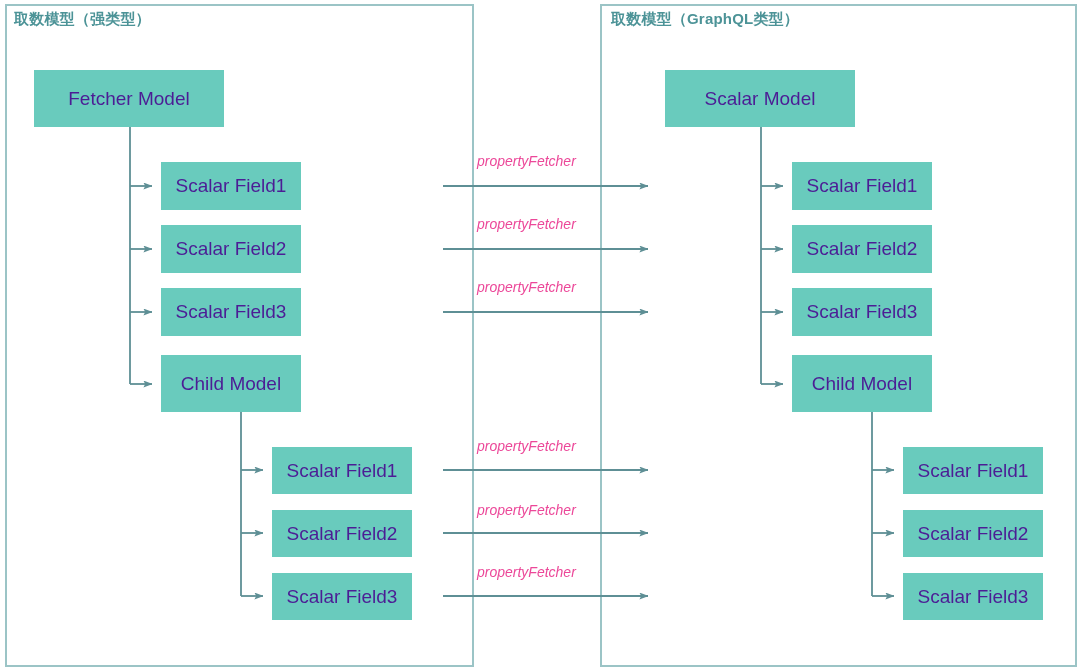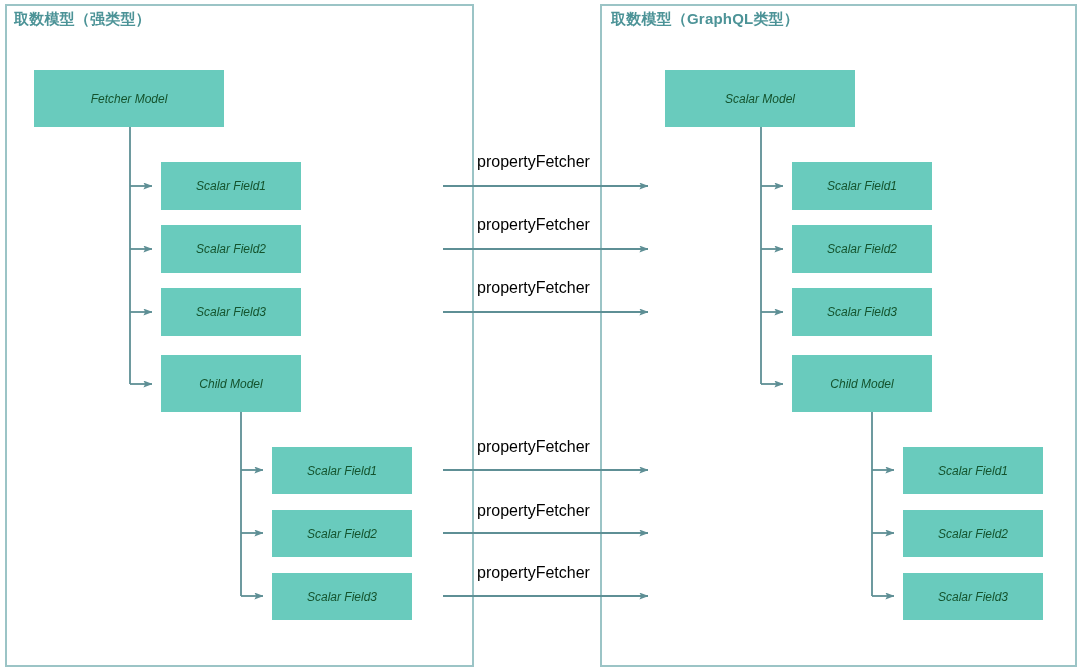--- a/index.html
+++ b/index.html
@@ -34,49 +34,49 @@
     white-space: nowrap;
     letter-spacing: 0.2px;
     z-index: 6;
   }
   #title-left  { left: 14px;  top: 10px; }
   #title-right { left: 611px; top: 10px; }
 
   .node {
     position: absolute;
     background: #69CBBD;
-    color: #14532d;
-    font-size: 12px;
+    color: #4c1d95;
+    font-size: 19px;
     display: flex;
     align-items: center;
     justify-content: center;
     box-sizing: border-box;
     z-index: 5;
     white-space: nowrap;
-    font-style: italic;
   }
 
   svg#wires {
     position: absolute;
     left: 0;
     top: 0;
     width: 1080px;
     height: 670px;
     z-index: 2;
     pointer-events: none;
   }
 
   .edge-label {
     position: absolute;
-    color: #000000;
-    font-size: 16px;
+    color: #ec4899;
+    font-size: 14px;
     white-space: nowrap;
     z-index: 4;
     background: #ffffff;
     padding: 0 2px;
+    font-style: italic;
   }
 </style>
 </head>
 <body>
 
 <div id="canvas">
 
   <div class="panel" id="panel-left"></div>
   <div class="panel" id="panel-right"></div>
 

